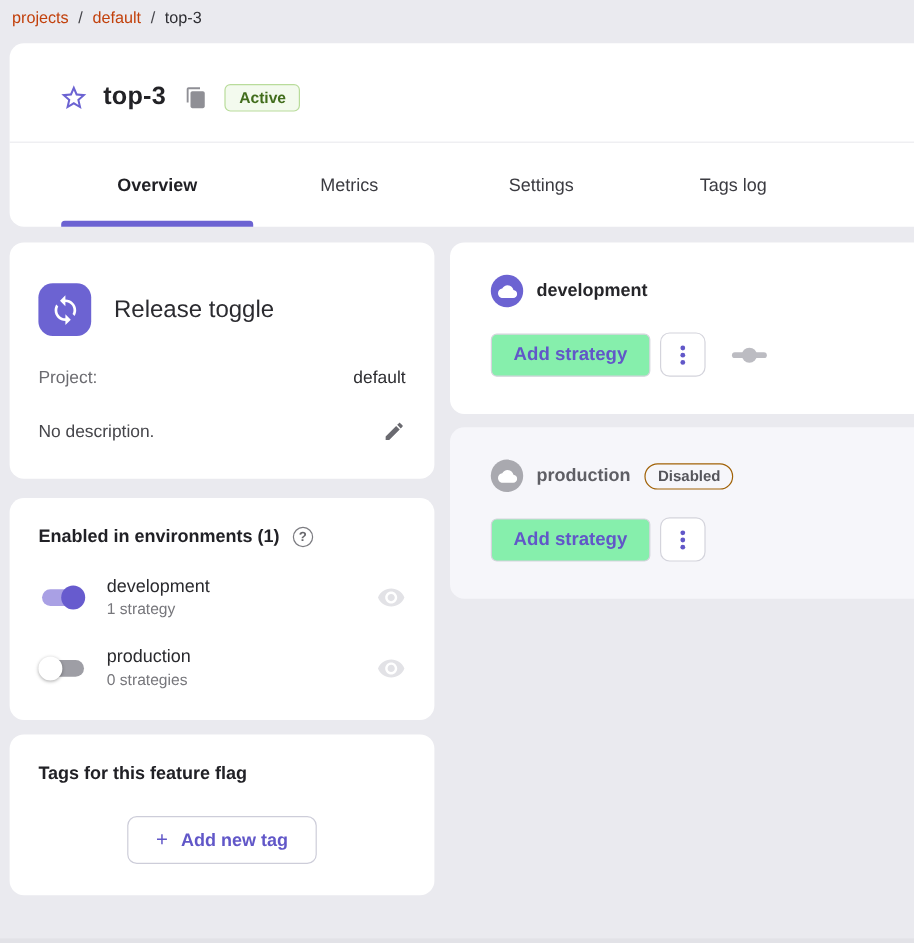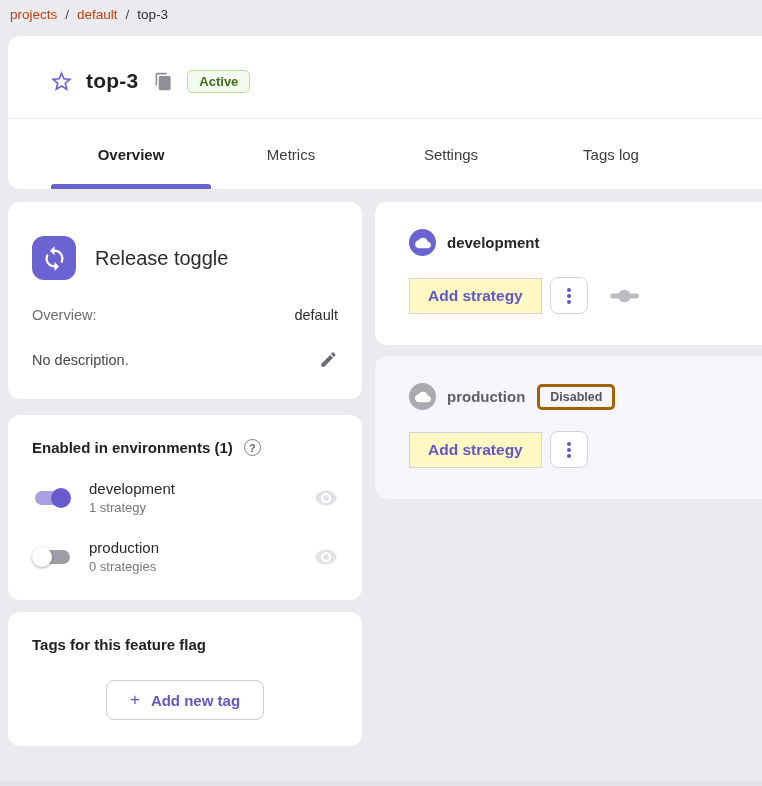--- a/index.html
+++ b/index.html
@@ -113,27 +113,27 @@
   .env-panel.disabled { background: #f6f6fa; margin-top: 11px; }
   .panel-head { display: flex; align-items: center; }
   .cloud-circle { width: 27px; height: 27px; border-radius: 50%; display: grid; place-items: center; flex: none; }
   .cloud-circle.purple { background: #6c63d2; }
   .cloud-circle.gray { background: #a9a9af; }
   .panel-name { font-size: 15px; font-weight: 700; margin-left: 11px; }
   .panel-name.dark { color: #26262a; }
   .panel-name.muted { color: #5f5f65; }
   .disabled-chip {
     margin-left: 12px; padding: 3px 10px;
-    border: 3px solid #a16207; border-radius: 5px;
+    border: 1px solid #a16207; border-radius: 11px;
     font-size: 12.5px; font-weight: 700; color: #55555b;
   }
   .panel-actions { display: flex; align-items: center; margin-top: 21px; }
   .add-strategy-btn {
-    padding: 8px 18px; background: #fef9c3;
-    border: 1px solid #d4d4dc; border-radius: 0;
+    padding: 8px 18px; background: #86efac;
+    border: 1px solid #d4d4dc; border-radius: 5px;
     color: #6157c8; font-size: 15.5px; font-weight: 700;
     font-family: inherit; cursor: pointer;
   }
   .kebab-btn {
     margin-left: 8px; width: 38px; height: 37px;
     background: #fff; border: 1px solid #d4d4dc; border-radius: 8px;
     display: grid; place-items: center; cursor: pointer;
   }
   .kebab-dots {
     width: 4px; height: 4px; border-radius: 50%; background: #6157c8;
@@ -192,21 +192,21 @@
     <section class="card details-card">
       <div class="type-row">
         <span class="type-icon">
           <svg width="27" height="27" viewBox="0 0 24 24" fill="#ffffff">
             <path d="M12 4V1L8 5l4 4V6c3.31 0 6 2.69 6 6 0 1.01-.25 1.97-.7 2.8l1.46 1.46C19.54 15.03 20 13.57 20 12c0-4.42-3.58-8-8-8zm0 14c-3.31 0-6-2.69-6-6 0-1.01.25-1.97.7-2.8L5.24 7.74C4.46 8.97 4 10.43 4 12c0 4.42 3.58 8 8 8v3l4-4-4-4v3z"></path>
           </svg>
         </span>
         <span class="type-title">Release toggle</span>
       </div>
       <div class="meta-row">
-        <span class="meta-label">Overview:</span>
+        <span class="meta-label">Project:</span>
         <span class="meta-value">default</span>
       </div>
       <div class="meta-row">
         <span class="desc-text">No description.</span>
         <span class="icon-btn">
           <svg width="19" height="19" viewBox="0 0 24 24" fill="#6a6a70">
             <path d="M3 17.25V21h3.75L17.81 9.94l-3.75-3.75L3 17.25zM20.71 7.04c.39-.39.39-1.02 0-1.41l-2.34-2.34c-.39-.39-1.02-.39-1.41 0l-1.83 1.83 3.75 3.75 1.83-1.83z"></path>
           </svg>
         </span>
       </div>

